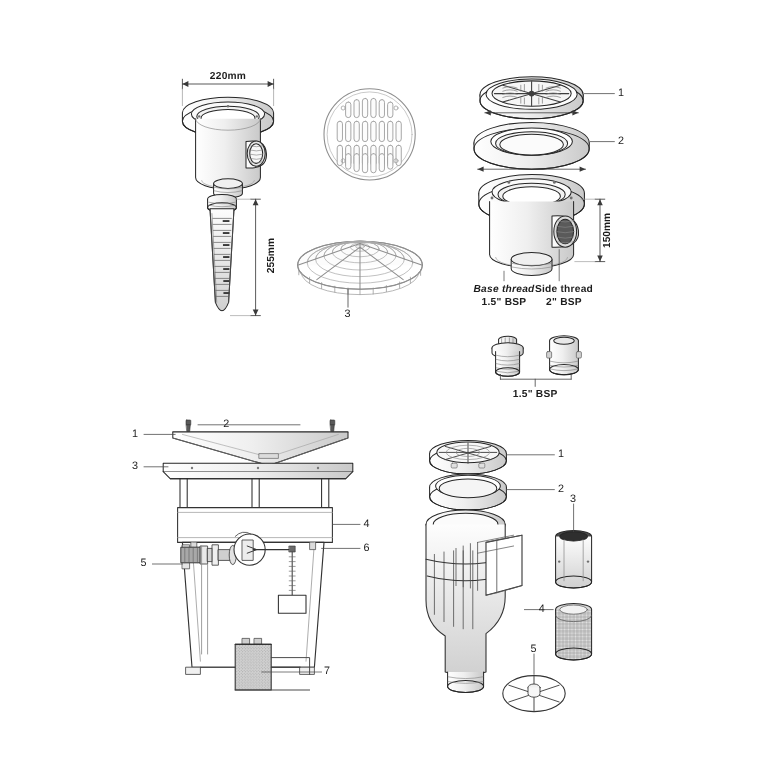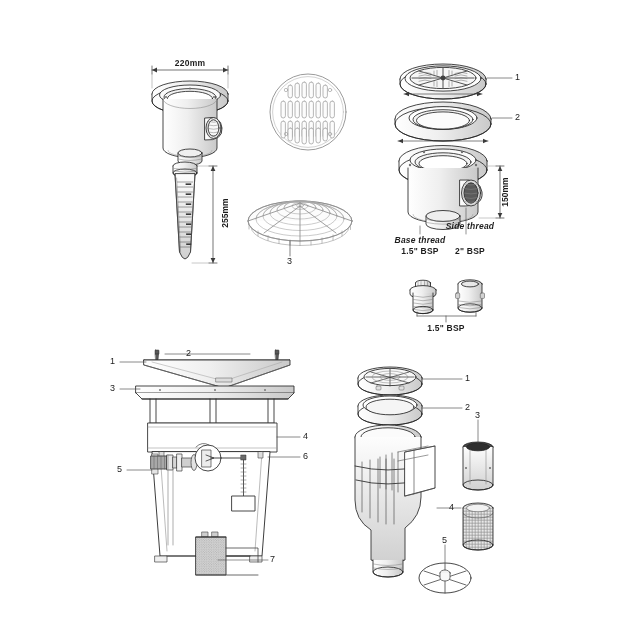--- a/index.html
+++ b/index.html
@@ -627,21 +627,21 @@
 
   <div class="callout" style="left:287px;top:256px;">3</div>
 
   <div class="callout" style="left:515px;top:72px;">1</div>
   <div class="callout" style="left:515px;top:112px;">2</div>
 
   <div class="vert" style="left:485px;top:187px;width:40px;text-align:center;">150mm</div>
 
   <div class="lbl ctr" style="left:420px;top:235px;font-style:italic;">Base thread</div>
   <div class="lbl ctr" style="left:420px;top:246px;">1.5" BSP</div>
-  <div class="lbl ctr" style="left:470px;top:221px;font-style:italic;">Side thread</div>
+  <div class="lbl ctr" style="left:470px;top:235px;">Side thread</div>
   <div class="lbl ctr" style="left:470px;top:246px;">2" BSP</div>
 
   <div class="lbl ctr" style="left:446px;top:323px;">1.5" BSP</div>
 
   <div class="callout" style="left:110px;top:356px;">1</div>
   <div class="callout" style="left:186px;top:348px;">2</div>
   <div class="callout" style="left:110px;top:383px;">3</div>
   <div class="callout" style="left:303px;top:431px;">4</div>
   <div class="callout" style="left:117px;top:464px;">5</div>
   <div class="callout" style="left:303px;top:451px;">6</div>

